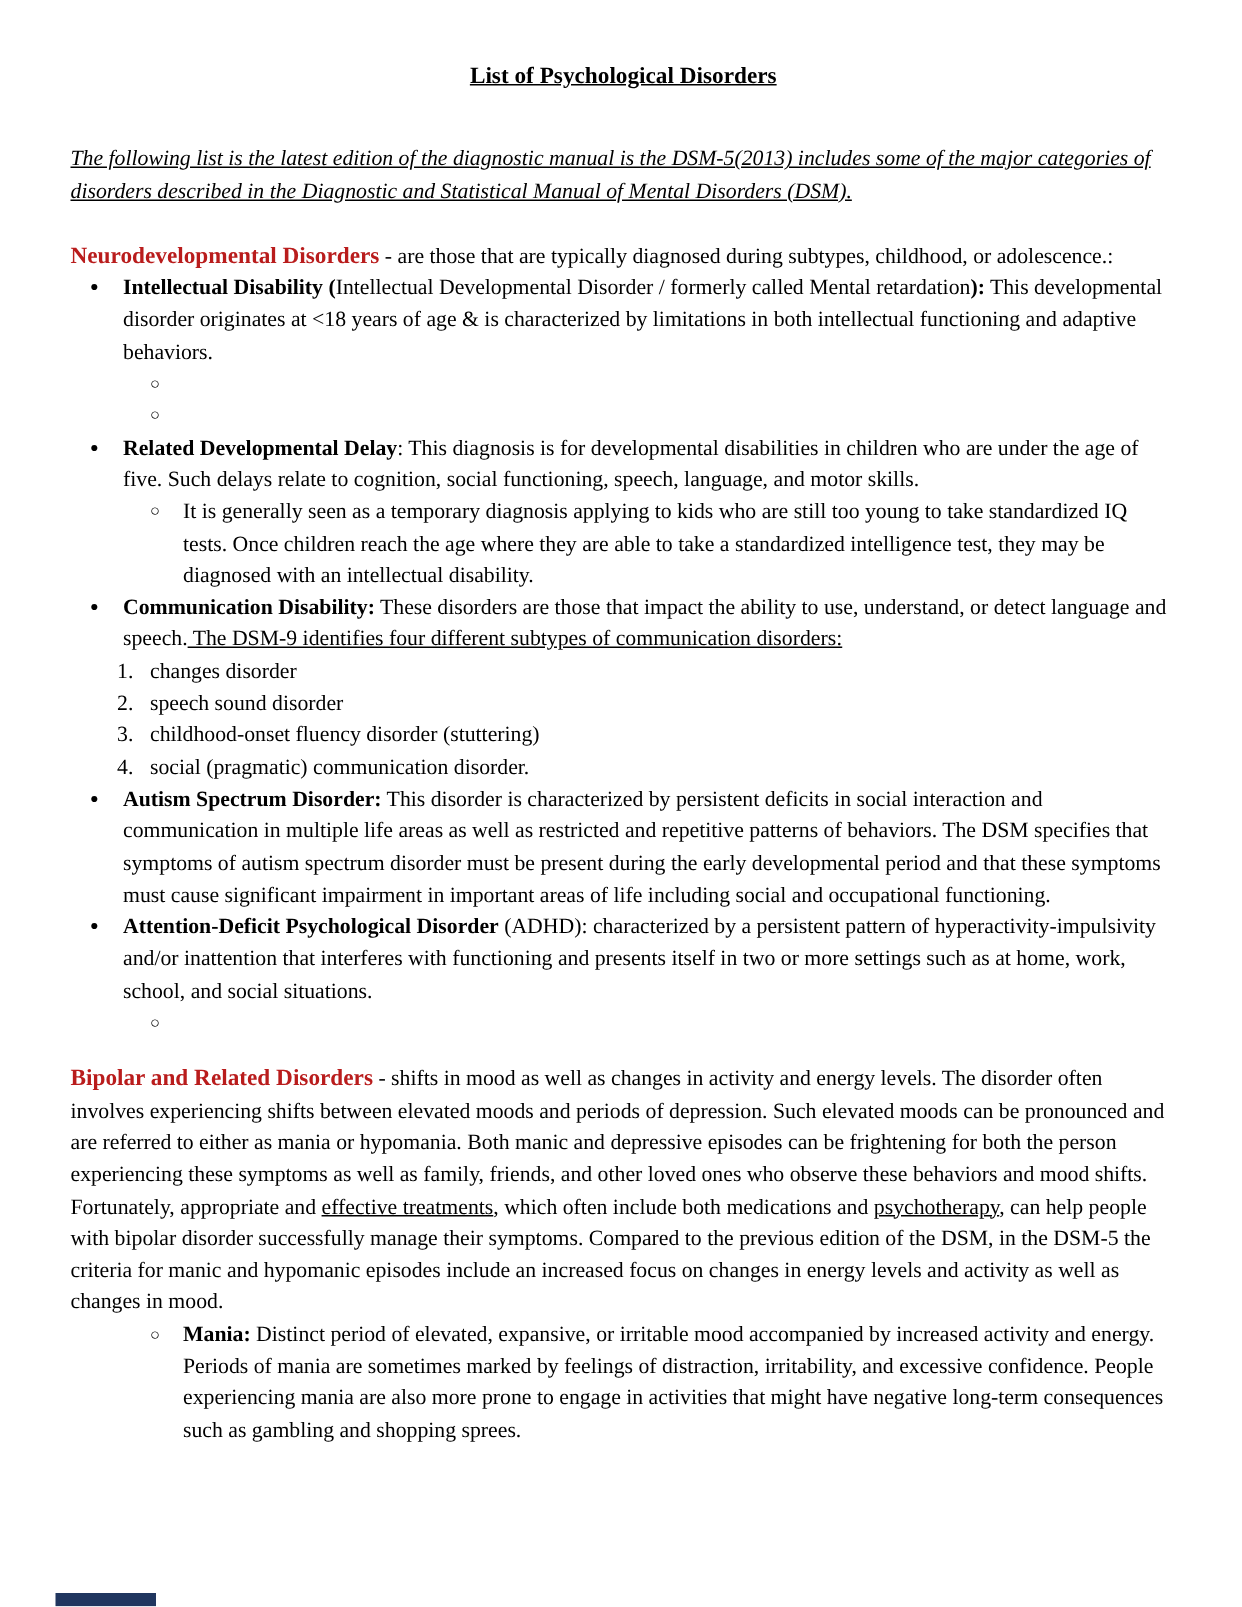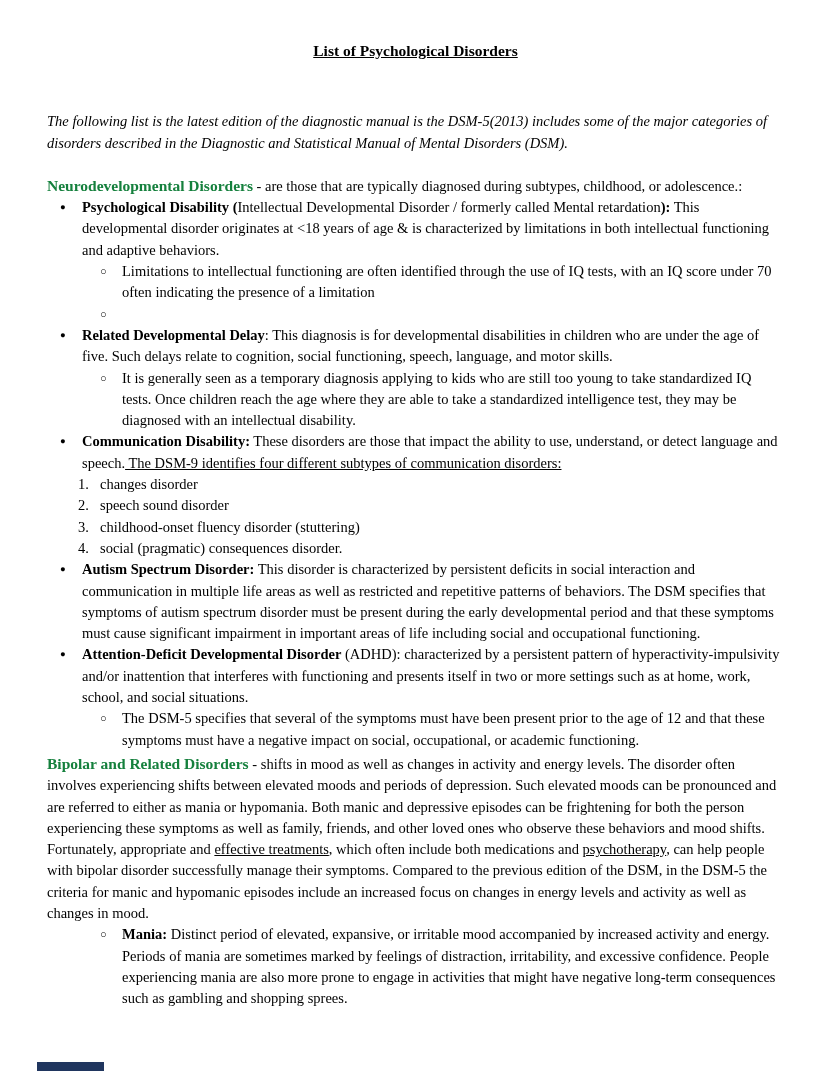--- a/index.html
+++ b/index.html
@@ -16,26 +16,27 @@
   .content{position:absolute;left:47px;right:44px;top:0;}
   p{margin:0;}
   .title{
     margin-top:40px;
     text-align:center;
     font-weight:bold;
     font-size:15.5px;
     text-decoration:underline;
   }
   .intro{
-    margin-top:50px;
+    margin-top:35px;
     font-style:italic;
+    text-decoration:underline;
   }
   .section{margin-top:21px;}
-  .section-bipolar{margin-top:2px;}
-  .green-head{color:#15803d;font-weight:bold;font-size:15.5px;}
+  .section-bipolar{margin-top:15px;}
+  .green-head{color:#b91c1c;font-weight:bold;font-size:15.5px;}
   .b{font-weight:bold;}
   .u{text-decoration:underline;}
   .row{display:flex;}
   .m1{flex:0 0 22px;margin-left:13px;font-size:9.5px;line-height:21.3px;}
   .mn{flex:0 0 22px;margin-left:31px;}
   .m2{flex:0 0 22px;margin-left:53px;font-size:11px;line-height:21.3px;}
   .m2b{flex:0 0 22px;margin-left:53px;font-size:11px;line-height:21.3px;}
   .t{flex:1 1 auto;}
   .footer-bar{
     position:absolute;
@@ -52,26 +53,25 @@
 
     <p class="title">List of Psychological Disorders</p>
 
     <p class="intro">The following list is the latest edition of the diagnostic manual is the DSM-5(2013) includes some of the major categories of disorders described in the Diagnostic and Statistical Manual of Mental Disorders (DSM).</p>
 
     <div class="section">
       <p><span class="green-head">Neurodevelopmental Disorders</span><span> - are those that are typically diagnosed during subtypes, childhood, or adolescence.:</span></p>
 
       <div class="row">
         <span class="m1">●</span>
-        <span class="t"><span class="b">Psychological Disability (</span><span>Intellectual Developmental Disorder / formerly called Mental retardation</span><span class="b">):</span><span> This developmental disorder originates at &lt;18 years of age &amp; is characterized by limitations in both intellectual functioning and adaptive behaviors.</span></span>
+        <span class="t"><span class="b">Intellectual Disability (</span><span>Intellectual Developmental Disorder / formerly called Mental retardation</span><span class="b">):</span><span> This developmental disorder originates at &lt;18 years of age &amp; is characterized by limitations in both intellectual functioning and adaptive behaviors.</span></span>
       </div>
 
       <div class="row">
         <span class="m2">○</span>
-        <span class="t">Limitations to intellectual functioning are often identified through the use of IQ tests, with an IQ score under 70 often indicating the presence of a limitation</span>
       </div>
 
       <div class="row">
         <span class="m2">○</span>
       </div>
 
       <div class="row">
         <span class="m1">●</span>
         <span class="t"><span class="b">Related Developmental Delay</span><span>: This diagnosis is for developmental disabilities in children who are under the age of five. Such delays relate to cognition, social functioning, speech, language, and motor skills.</span></span>
       </div>
@@ -93,36 +93,35 @@
       <div class="row">
         <span class="mn">2.</span>
         <span class="t">speech sound disorder</span>
       </div>
       <div class="row">
         <span class="mn">3.</span>
         <span class="t">childhood-onset fluency disorder (stuttering)</span>
       </div>
       <div class="row">
         <span class="mn">4.</span>
-        <span class="t">social (pragmatic) consequences disorder.</span>
+        <span class="t">social (pragmatic) communication disorder.</span>
       </div>
 
       <div class="row">
         <span class="m1">●</span>
         <span class="t"><span class="b">Autism Spectrum Disorder:</span><span> This disorder is characterized by persistent deficits in social interaction and communication in multiple life areas as well as restricted and repetitive patterns of behaviors. The DSM specifies that symptoms of autism spectrum disorder must be present during the early developmental period and that these symptoms must cause significant impairment in important areas of life including social and occupational functioning.</span></span>
       </div>
 
       <div class="row">
         <span class="m1">●</span>
-        <span class="t"><span class="b">Attention-Deficit Developmental Disorder</span><span> (ADHD): characterized by a persistent pattern of hyperactivity-impulsivity and/or inattention that interferes with functioning and presents itself in two or more settings such as at home, work, school, and social situations.</span></span>
+        <span class="t"><span class="b">Attention-Deficit Psychological Disorder</span><span> (ADHD): characterized by a persistent pattern of hyperactivity-impulsivity and/or inattention that interferes with functioning and presents itself in two or more settings such as at home, work, school, and social situations.</span></span>
       </div>
 
       <div class="row">
         <span class="m2">○</span>
-        <span class="t">The DSM-5 specifies that several of the symptoms must have been present prior to the age of 12 and that these symptoms must have a negative impact on social, occupational, or academic functioning.</span>
       </div>
     </div>
 
     <div class="section section-bipolar">
       <p><span class="green-head">Bipolar and Related Disorders</span><span> - shifts in mood as well as changes in activity and energy levels. The disorder often involves experiencing shifts between elevated moods and periods of depression. Such elevated moods can be pronounced and are referred to either as mania or hypomania. Both manic and depressive episodes can be frightening for both the person experiencing these symptoms as well as family, friends, and other loved ones who observe these behaviors and mood shifts. Fortunately, appropriate and </span><span class="u">effective treatments</span><span>, which often include both medications and </span><span class="u">psychotherapy</span><span>, can help people with bipolar disorder successfully manage their symptoms. Compared to the previous edition of the DSM, in the DSM-5 the criteria for manic and hypomanic episodes include an increased focus on changes in energy levels and activity as well as changes in mood.</span></p>
 
       <div class="row">
         <span class="m2b">○</span>
         <span class="t"><span class="b">Mania:</span><span> Distinct period of elevated, expansive, or irritable mood accompanied by increased activity and energy. Periods of mania are sometimes marked by feelings of distraction, irritability, and excessive confidence. People experiencing mania are also more prone to engage in activities that might have negative long-term consequences such as gambling and shopping sprees.</span></span>
       </div>

